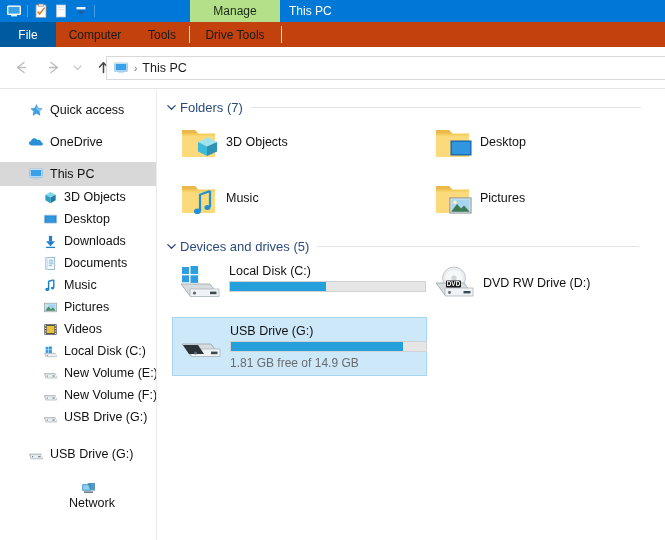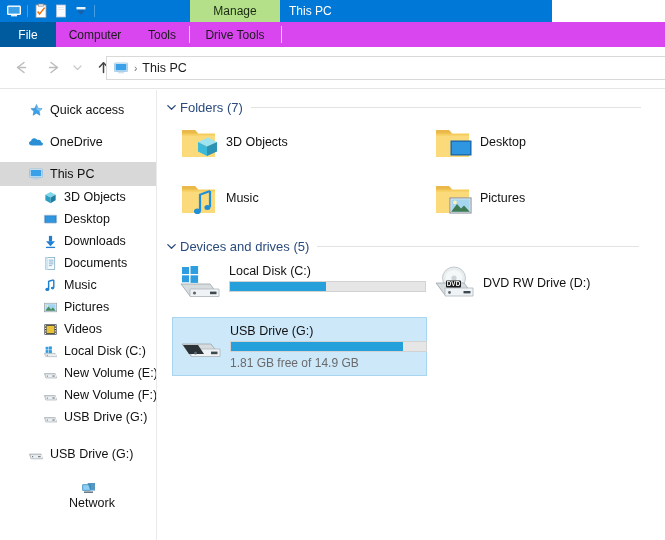--- a/index.html
+++ b/index.html
@@ -8,21 +8,21 @@
     width: 665px; height: 540px;
     overflow: hidden;
     font-family: "Liberation Sans", sans-serif;
     background: #ffffff;
     -webkit-font-smoothing: antialiased;
   }
   #app { position: relative; width: 665px; height: 540px; background:#fff; }
 
   
   .titlebar {
-    position:absolute; left:0; top:0; width:552px; height:22px;
+    position:absolute; left:0; top:0; width:665px; height:22px;
     background:#0078d7;
     display:flex; align-items:center;
   }
   .qat { display:flex; align-items:center; height:22px; padding-left:4px; }
   .qat-ico {
     width:18px; height:18px; margin:0 1px;
     display:flex; align-items:center; justify-content:center;
     position:relative;
   }
   .qat-sep { width:1px; height:12px; background:#4a9ee4; margin:0 3px; }
@@ -34,21 +34,21 @@
   }
   .tb-title {
     position:absolute; left:280px; top:0; height:22px;
     display:flex; align-items:center; padding-left:9px;
     color:#ffffff; font-size:12px;
   }
 
   
   .tabstrip {
     position:absolute; left:0; top:22px; width:665px; height:34px;
-    background:#d946ef; border-bottom:1px solid #fca5a5;
+    background:#c2410c; border-bottom:1px solid #fca5a5;
   }
   .tab {
     position:absolute; top:0; height:25px;
     display:flex; align-items:center; justify-content:center;
     font-size:12px; color:#1b1b1b; cursor:default;
   }
   .tab.file { left:0; width:56px; background:#005a9e; color:#fff; }
   .tab.computer { left:56px; width:78px; }
   .tab.view { left:134px; width:56px; }
   .tab.drivetools { left:190px; width:90px; }

